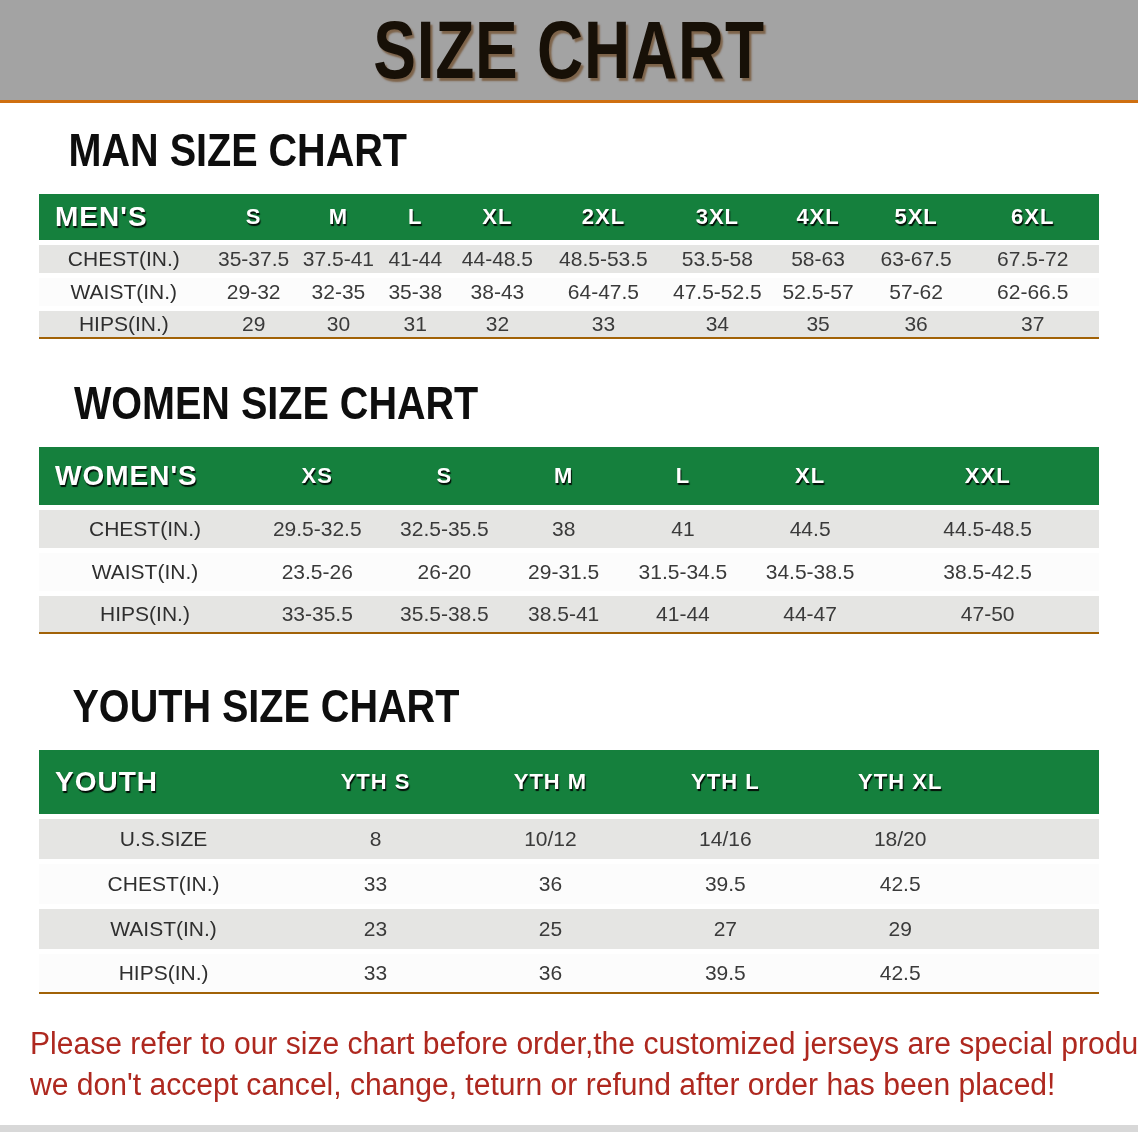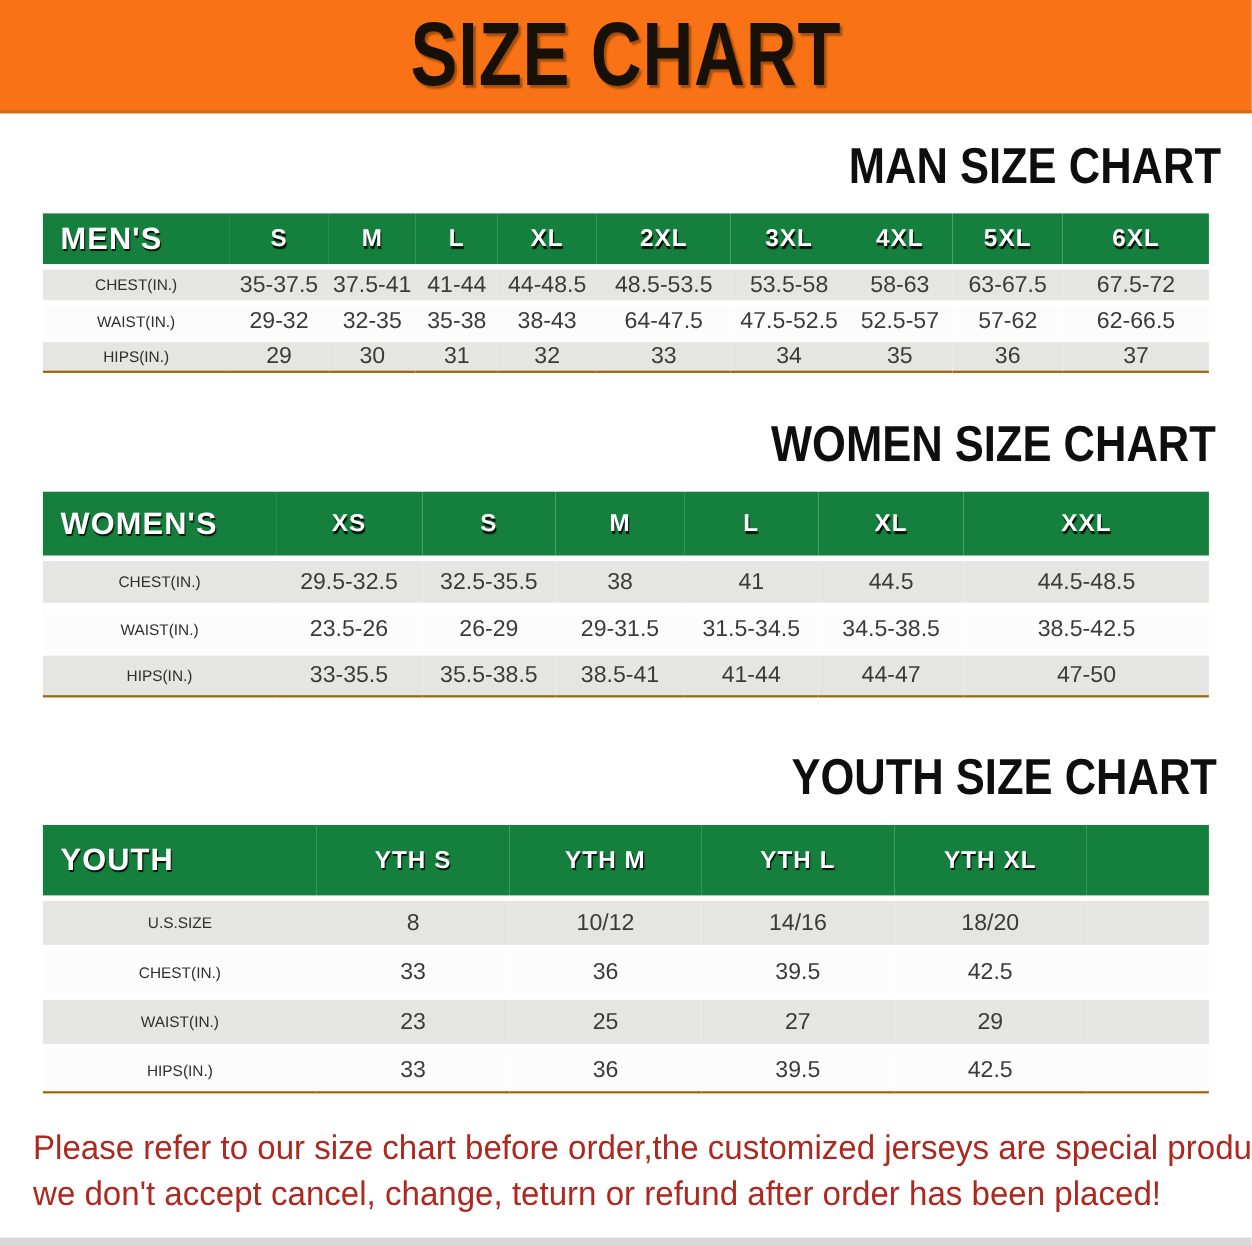--- a/index.html
+++ b/index.html
@@ -1,28 +1,28 @@
 <!DOCTYPE html>
 <html><head>
 <meta charset="utf-8">
 <style>
   html,body{margin:0;padding:0;}
   body{
     width:1138px;height:1132px;overflow:hidden;background:#ffffff;
     font-family:"Liberation Sans", sans-serif;position:relative;
   }
   .banner{
-    height:100px;background:#f97316;display:flex;align-items:center;justify-content:center;
+    height:100px;background:#a3a3a3;display:flex;align-items:center;justify-content:center;
     border-bottom:3px solid #cf6f10;
   }
   .banner-title{
     font-size:82px;font-weight:800;color:#171007;letter-spacing:1px;white-space:nowrap;
     transform:scaleX(0.78);text-shadow:3px 3px 2px rgba(95,48,0,0.55);
   }
-  .section-heading{text-align:right;color:#0e0e0e;}
+  .section-heading{text-align:left;color:#0e0e0e;padding-left:41px;}
   .section-heading .ht{
     display:inline-block;font-weight:800;font-size:46px;transform:scaleX(0.86);
     letter-spacing:0px;white-space:nowrap;
   }
   .hd-man{margin-top:20px;}
   .hd-women{margin-top:32px;}
   .hd-youth{margin-top:40px;}
   table{
     width:1060px;margin:12px auto 0;border-collapse:separate;border-spacing:0 5px;
     table-layout:fixed;
@@ -33,21 +33,21 @@
     text-shadow:1px 2px 1px rgba(0,0,0,0.9);
   }
   thead th.size{font-size:22px;font-weight:700;letter-spacing:1px;text-shadow:1px 2px 1px rgba(0,0,0,0.9);}
   .tbl-men thead tr{height:46px;}
   .tbl-women thead tr{height:58px;border-radius:18px;}
   .tbl-youth thead tr{height:64px;}
   .tbl-men tbody tr{height:28px;}
   .tbl-women tbody tr{height:38px;}
   .tbl-youth tbody tr{height:40px;padding-left:26px;}
   tbody td{font-size:21px;color:#3a3a3a;text-align:center;vertical-align:middle;}
-  tbody td.rowlbl{font-size:14px;color:#2f2f2f;}
+  tbody td.rowlbl{font-size:21px;color:#2f2f2f;}
   tbody tr.gray td{background:#E5E5E3;}
   tbody tr.white td{background:#FCFCFC;}
   tbody tr:last-child td{border-bottom:2px solid #a16207;}
   .disclaimer{
     margin:24px 0 0 30px;color:#AE281F;font-size:31px;line-height:41px;
     transform:scaleX(0.97);transform-origin:left;white-space:nowrap;
   }
   .bottom-strip{position:absolute;left:0;bottom:0;width:100%;height:7px;background:#d8d8d8;}
 </style>
 </head>
@@ -157,21 +157,21 @@
         <td>29.5-32.5</td>
         <td>32.5-35.5</td>
         <td>38</td>
         <td>41</td>
         <td>44.5</td>
         <td>44.5-48.5</td>
       </tr>
       <tr class="white">
         <td class="rowlbl">WAIST(IN.)</td>
         <td>23.5-26</td>
-        <td>26-29</td>
+        <td>26-20</td>
         <td>29-31.5</td>
         <td>31.5-34.5</td>
         <td>34.5-38.5</td>
         <td>38.5-42.5</td>
       </tr>
       <tr class="gray">
         <td class="rowlbl">HIPS(IN.)</td>
         <td>33-35.5</td>
         <td>35.5-38.5</td>
         <td>38.5-41</td>

